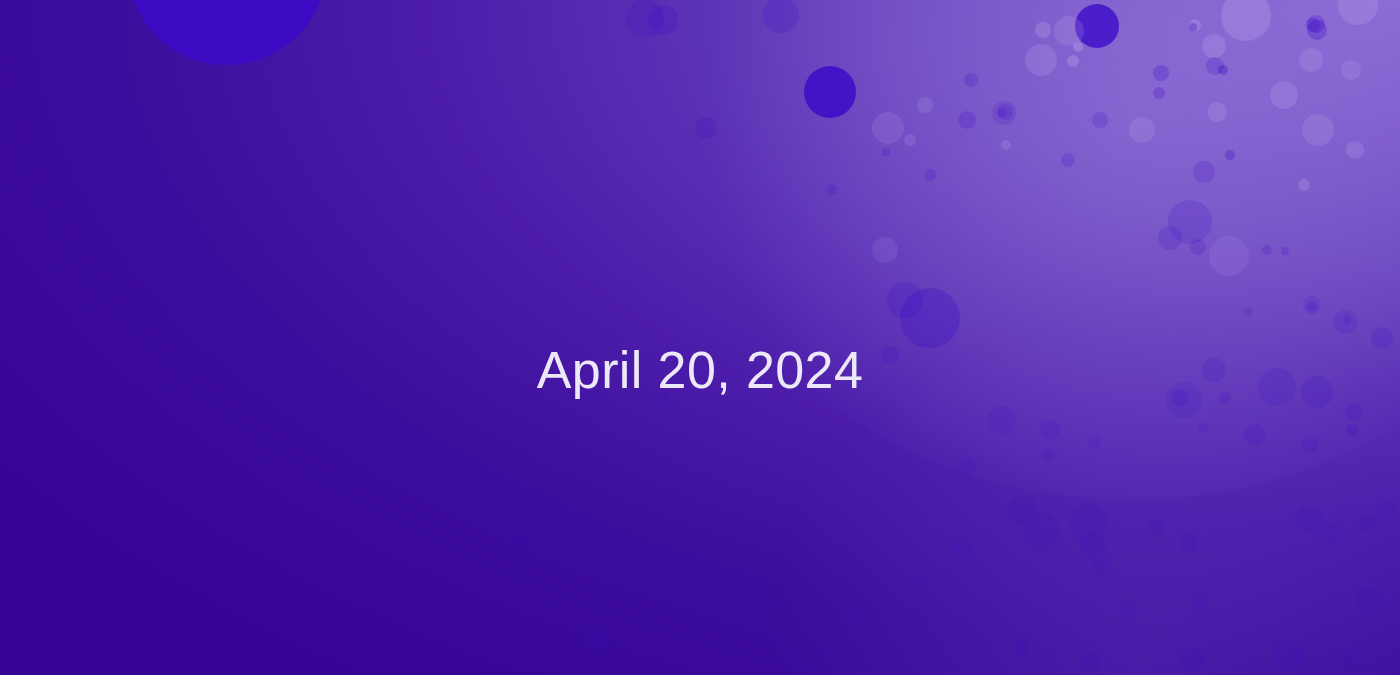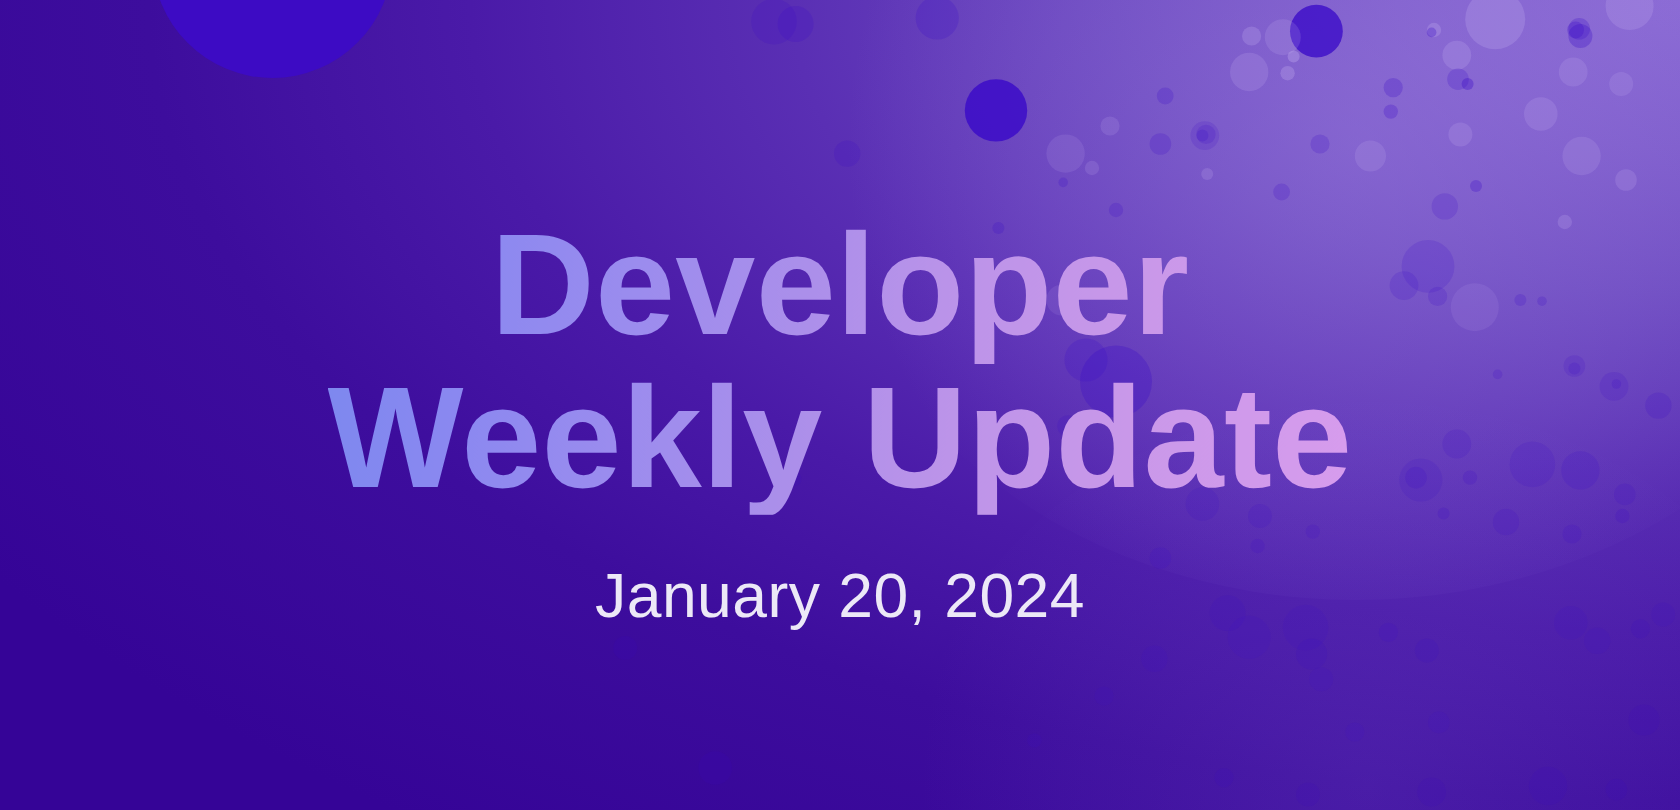--- a/index.html
+++ b/index.html
@@ -222,18 +222,16 @@
       <div class="blob" style="left: 695px; top: 117px; width: 22px; height: 22px; background: rgba(60, 12, 200, 0.18);"></div>
       <div class="blob" style="left: 626px; top: -1px; width: 38px; height: 38px; background: rgba(60, 12, 200, 0.18);"></div>
       <div class="blob" style="left: 582px; top: 626px; width: 28px; height: 28px; background: rgba(60, 12, 200, 0.12);"></div>
       <div class="blob" style="left: 511px; top: 530px; width: 20px; height: 20px; background: rgba(60, 12, 200, 0.12);"></div>
       <div class="blob" style="left: 592px; top: 388px; width: 16px; height: 16px; background: rgba(60, 12, 200, 0.14);"></div>
       <div class="blob" style="left: 656px; top: 393px; width: 12px; height: 12px; background: rgba(60, 12, 200, 0.14);"></div>
     </div>
 
   <div class="content">
     <div class="spacer-top"></div>
-    <h1 class="title">Developer
-Weekly Update</h1>
-    <div class="subtitle">January 20, 2024</div>
+    <div class="subtitle">April 20, 2024</div>
   </div>
 
 </div>
 
 </body></html>

